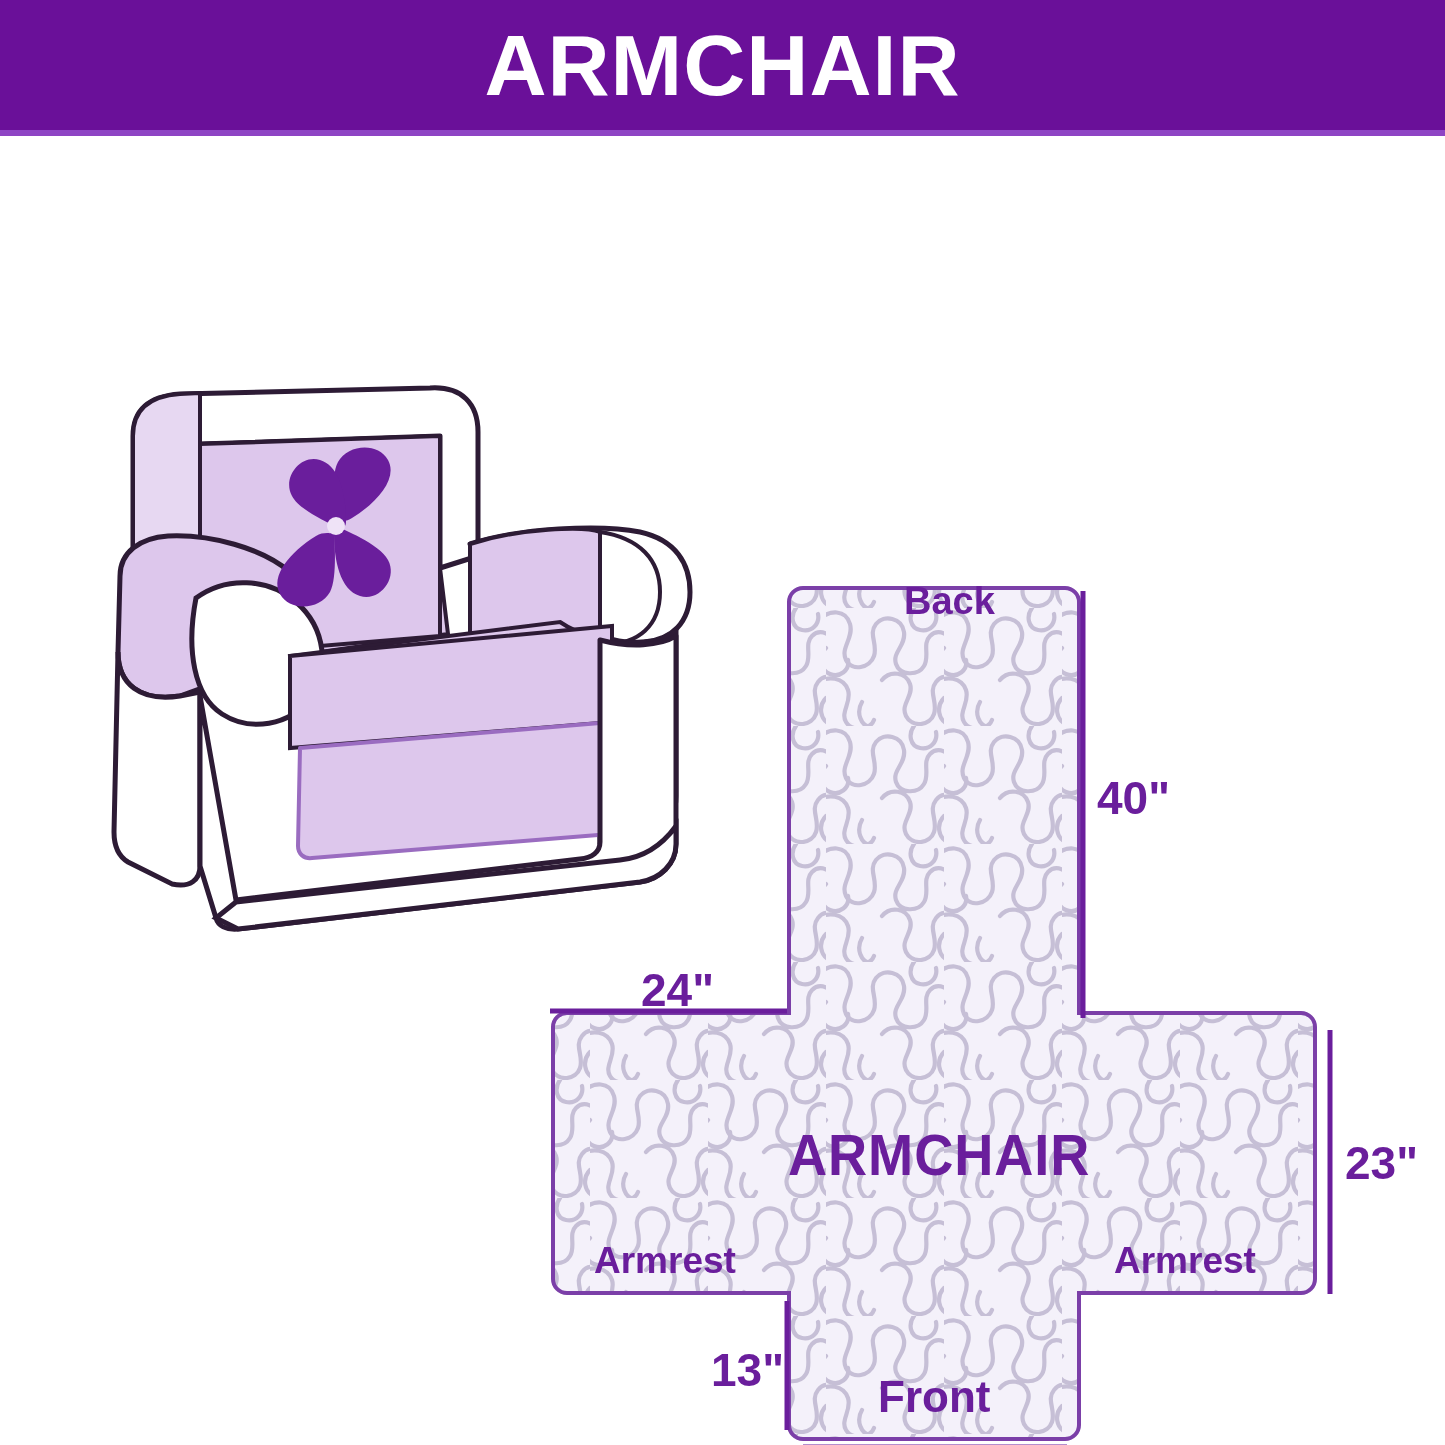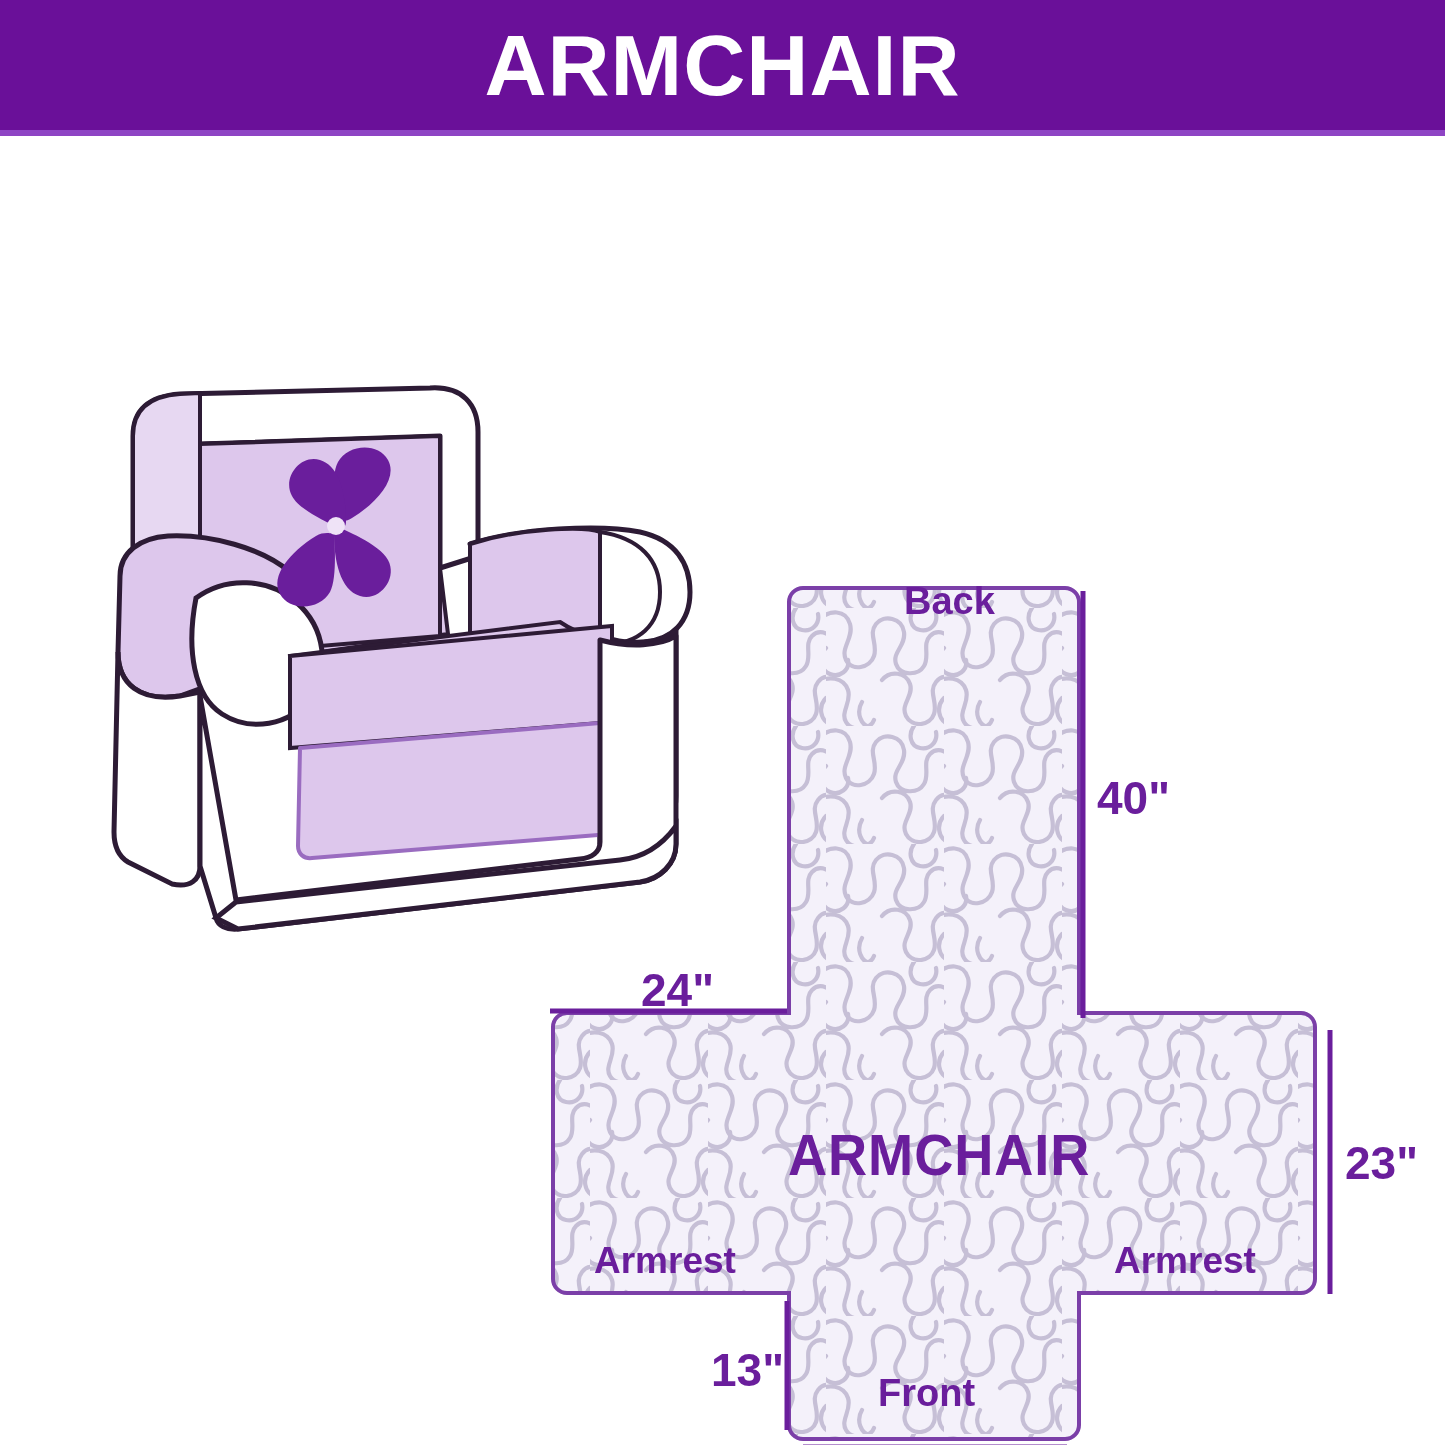--- a/index.html
+++ b/index.html
@@ -100,21 +100,21 @@
     font-size: 37px;
   }
   #label-armrest-right {
     left: 1114px;
     top: 1104px;
     font-size: 37px;
   }
   #label-front {
     left: 878px;
     top: 1236px;
-    font-size: 38px;
+    font-size: 44px;
   }
 
   #dim-40 {
     left: 1097px;
     top: 635px;
     font-size: 46px;
   }
   #dim-23 {
     left: 1345px;
     top: 1000px;

